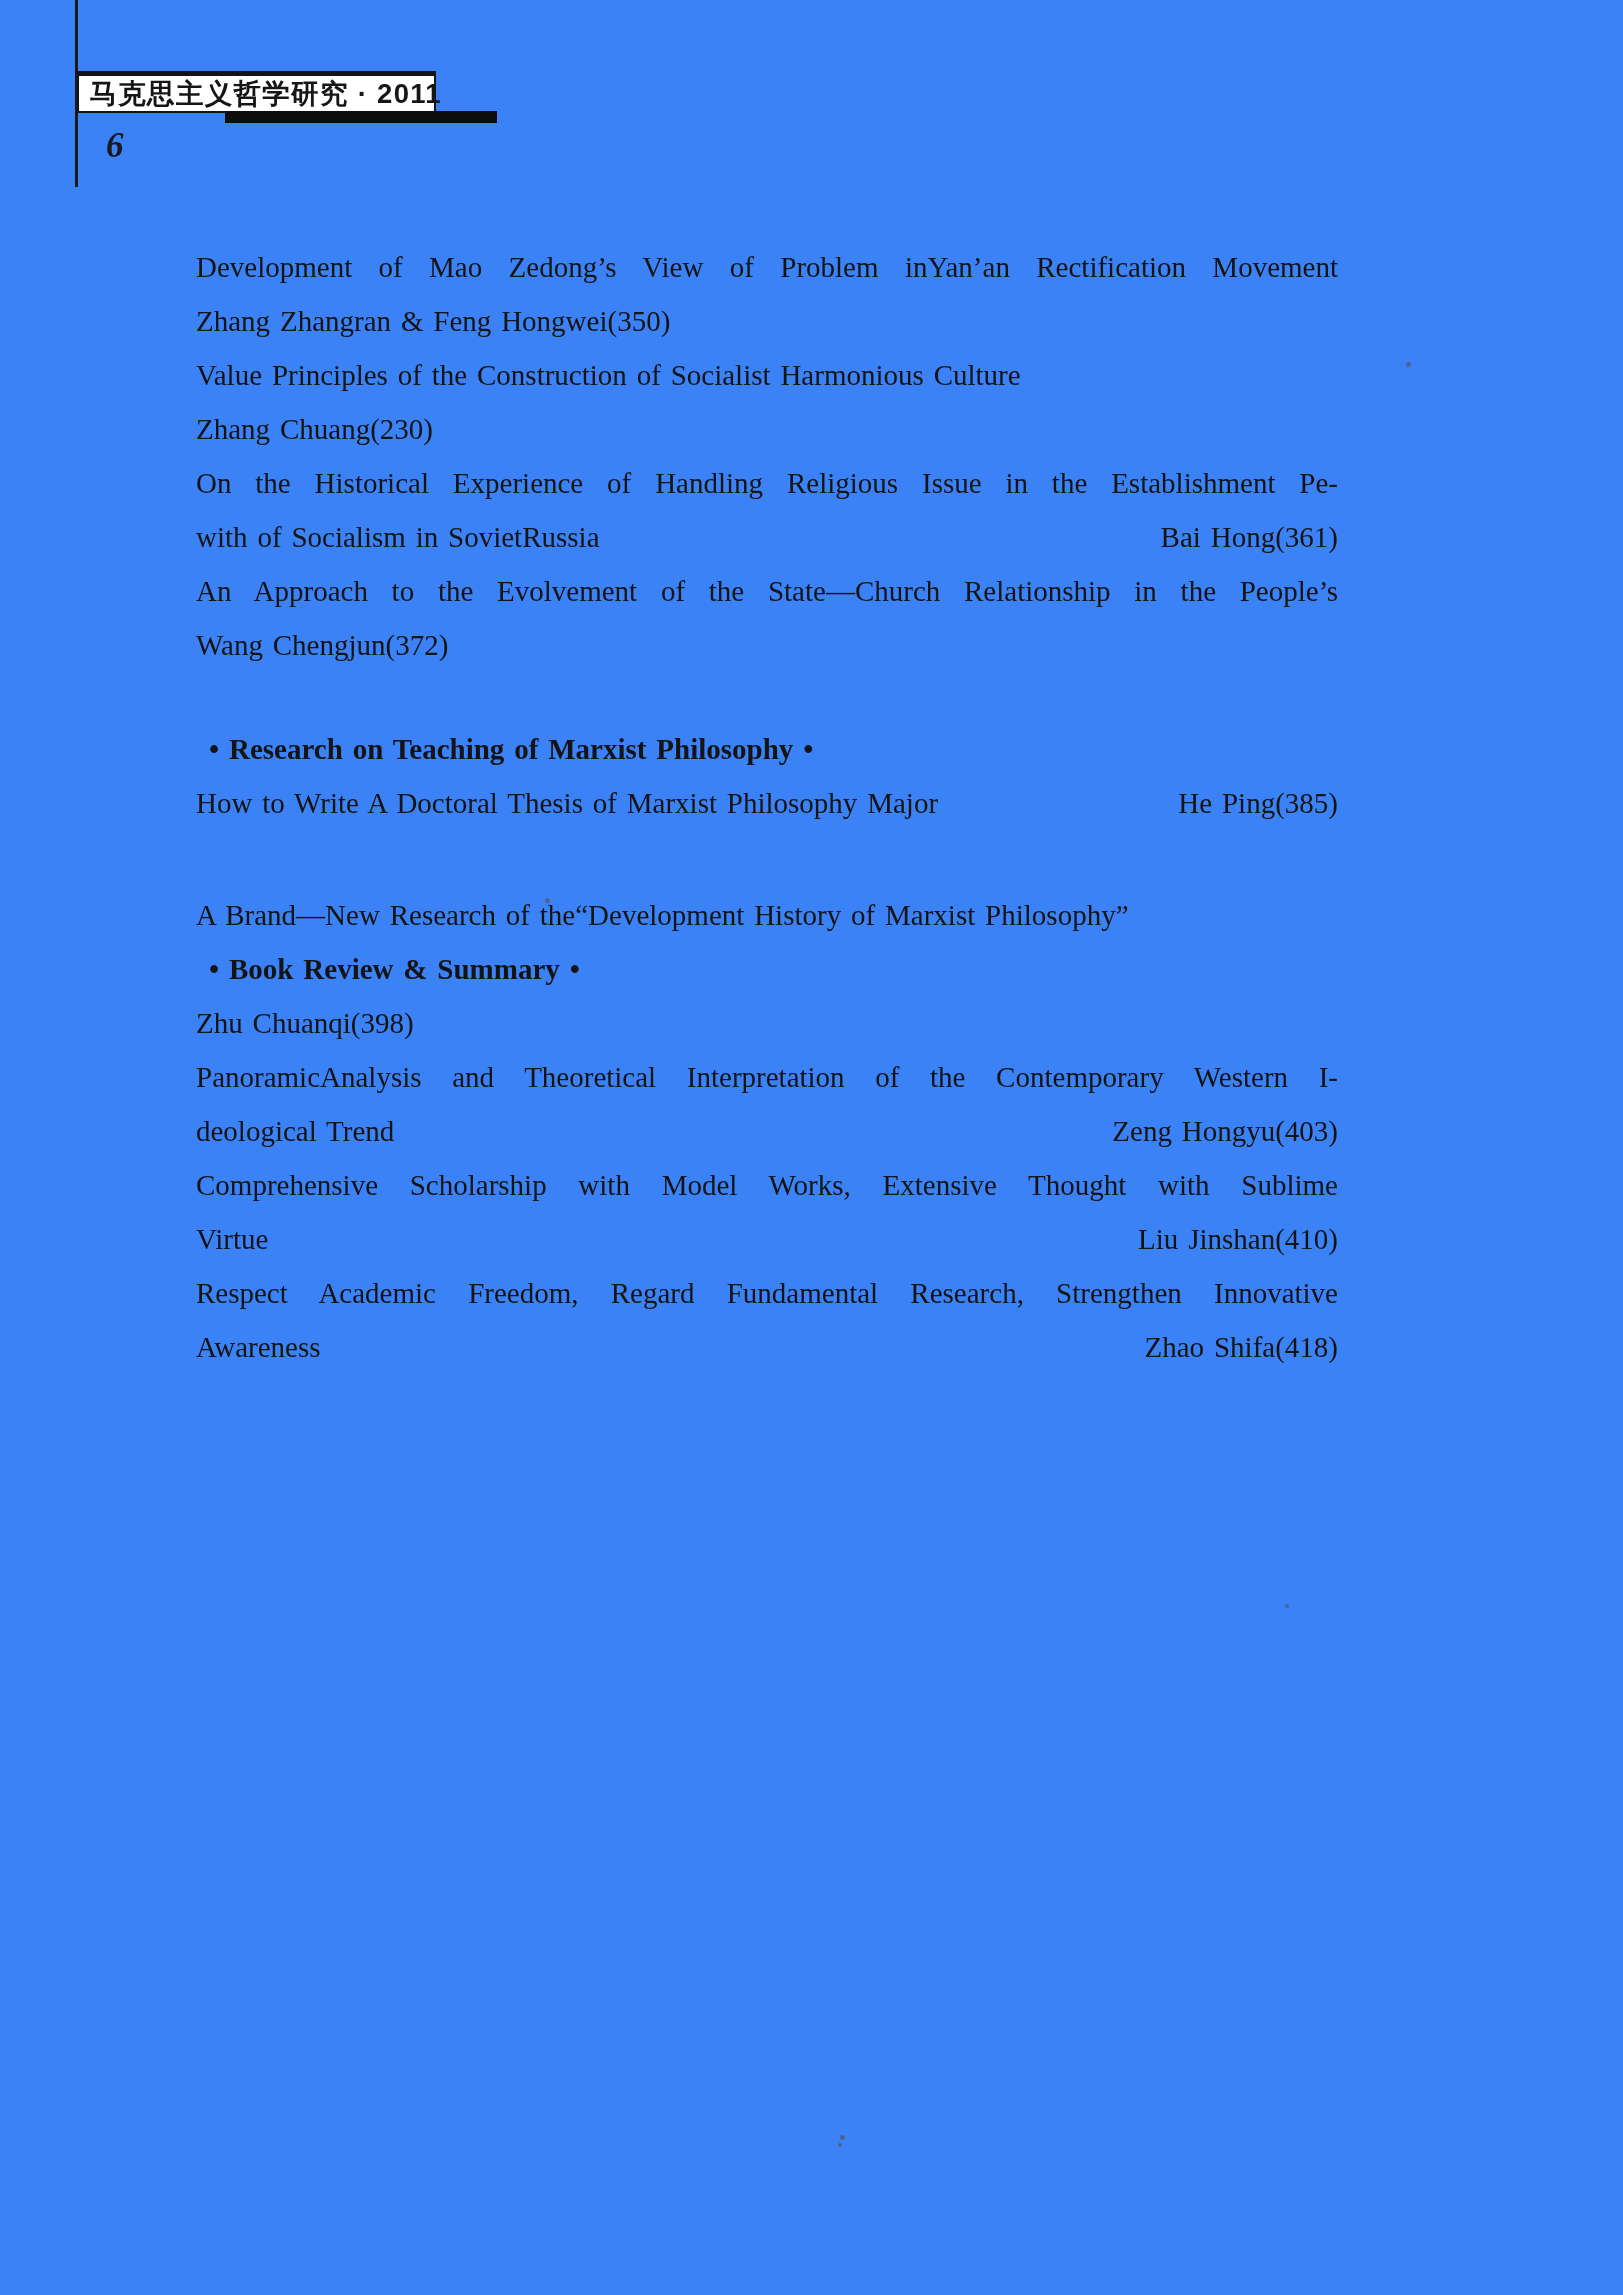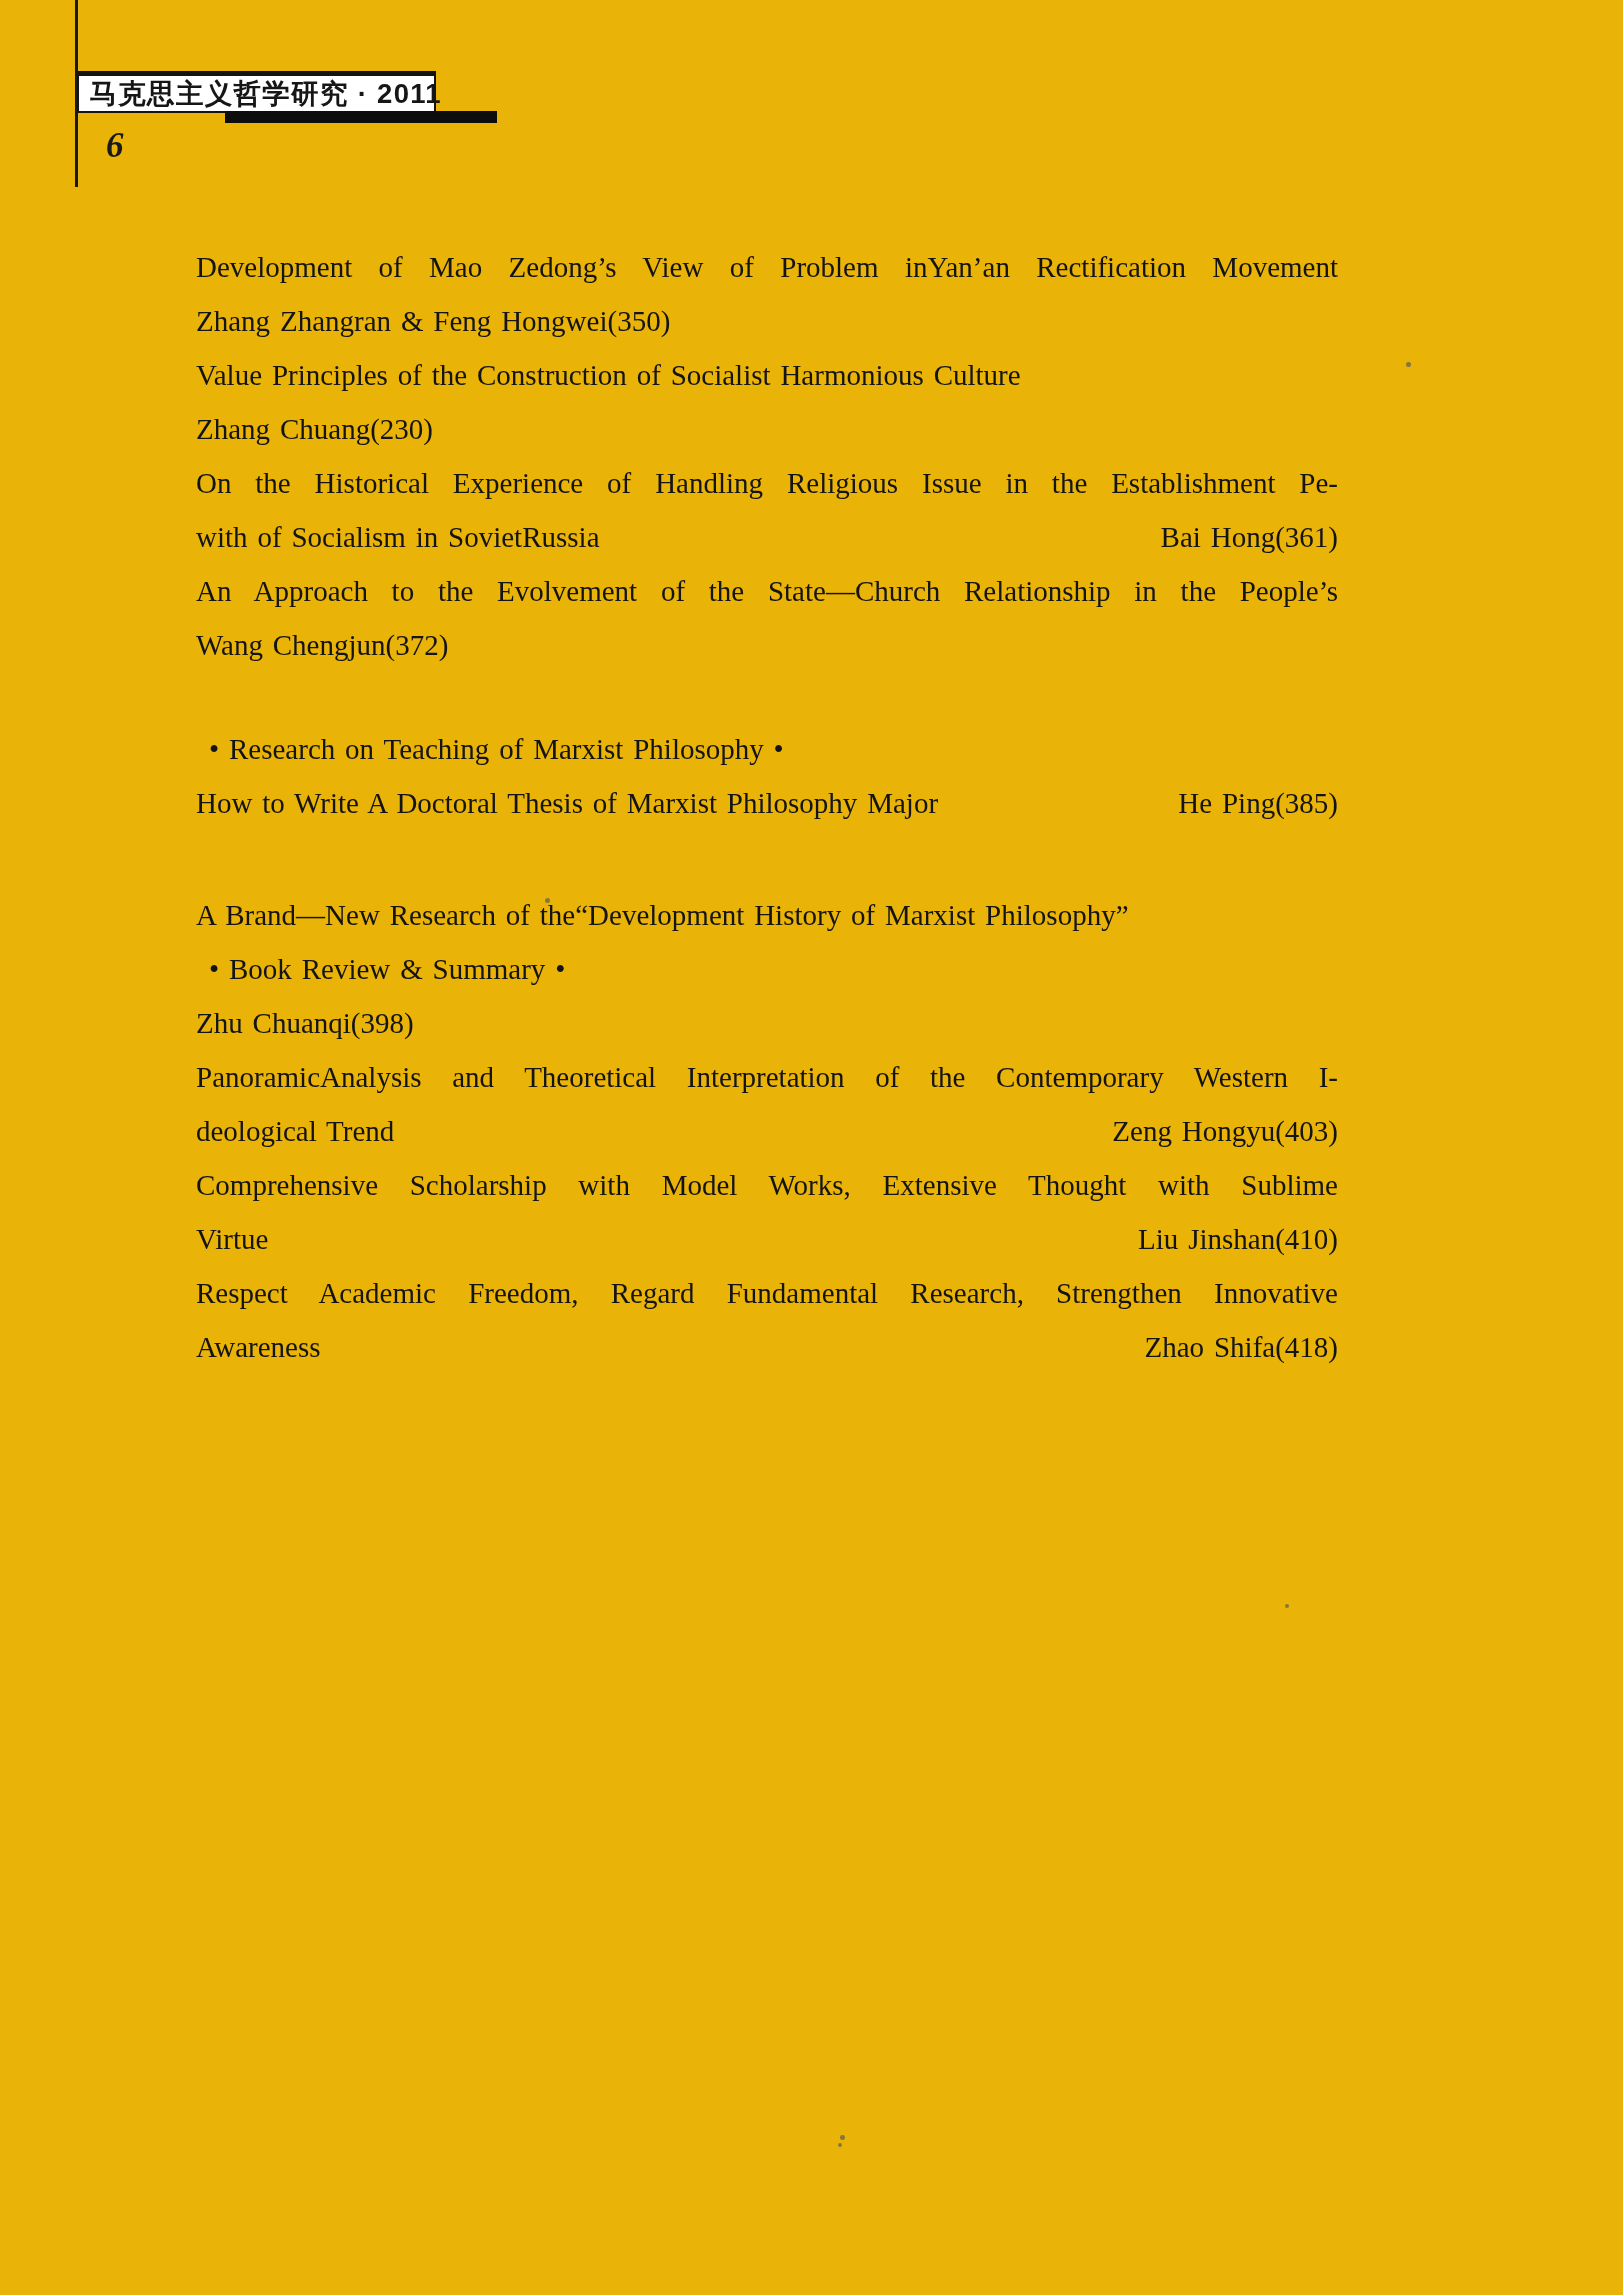--- a/index.html
+++ b/index.html
@@ -4,21 +4,21 @@
 <style>
   html, body { margin: 0; padding: 0; }
   body {
     width: 1623px; height: 2295px;
     background: #f4f4f2;
     font-family: "Liberation Serif", serif;
   }
   .page {
     position: absolute; left: 0; top: 0;
     width: 1623px; height: 2295px;
-    background: #eab308;
+    background: #3b82f6;
     color: #161616;
     overflow: hidden;
   }
   
   .edge-line {
     position: absolute; left: 75px; top: 0;
     width: 3.3px; height: 187px;
     background: #1a1a1a;
   }
   
@@ -67,21 +67,21 @@
     text-align-last: justify;
     overflow: hidden;
   }
   .line.split {
     display: flex;
     justify-content: space-between;
   }
   .line.split span { white-space: nowrap; }
   .line.author { text-align: left; }
   .line.heading {
-    font-weight: 400;
+    font-weight: 700;
     font-size: 29px;
     padding-left: 13px;
   }
   .gap { width: 100%; }
   
   .speck {
     position: absolute;
     background: #555;
     border-radius: 50%;
     opacity: 0.65;

